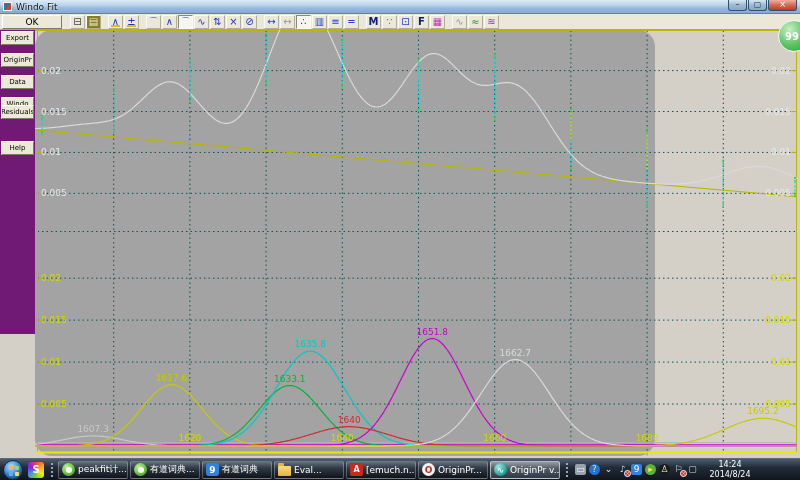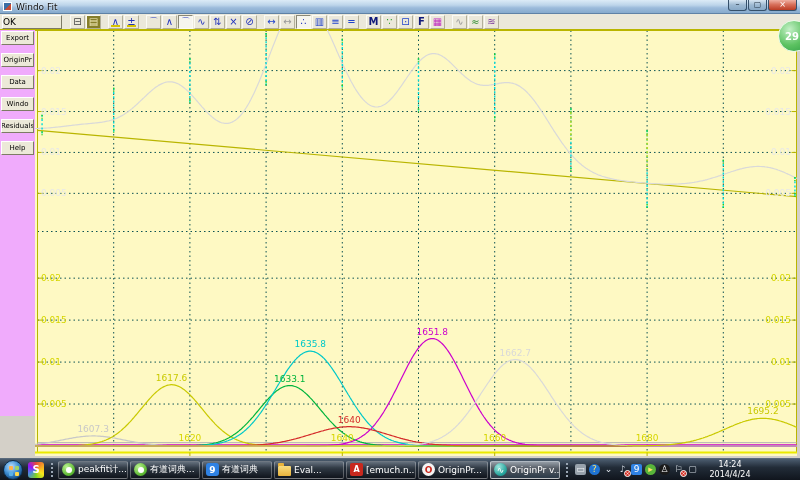--- a/index.html
+++ b/index.html
@@ -19,41 +19,41 @@
     color:#203040; font-size:8px; line-height:10px; text-align:center; }
   .wbtn.close { width:29px; background:linear-gradient(#efb0a2,#d8715c 45%,#bb3c24);
     color:#fff; }
 
   
   .toolbar { position:absolute; left:0; top:14px; width:800px; height:16px;
     background:#ebe8da; border-bottom:1px solid #b9b500; display:flex;
     align-items:center; z-index:9; }
   .ok-btn { width:60px; height:14px; margin:0 8px 0 2px; background:#ece9d8;
     border:1px solid; border-color:#fff #7d7b66 #7d7b66 #fff; font-size:9px;
-    line-height:12px; color:#000; }
+    text-align:center; line-height:12px; color:#000; }
   .tbtn { position:relative; width:15px; height:14px; margin-right:1px;
     display:flex; align-items:center; justify-content:center; font-size:10px;
     line-height:1; background:#ebe8da; border:1px solid;
     border-color:#fbfaf4 #b2af99 #b2af99 #fbfaf4; }
   .tbtn.pressed { border-color:#8a8876 #fbfaf4 #fbfaf4 #8a8876; background:#f6f5ee; }
   .tbtn.gap { margin-left:6px; }
   .tbtn .ul { position:absolute; left:2px; bottom:1px; width:9px; height:2px;
     background:#d6c200; }
 
   
-  .sidebar { position:absolute; left:0; top:30px; width:35px; height:386px;
-    background:#f0abfc; z-index:8; }
+  .sidebar { position:absolute; left:0; top:30px; width:35px; height:304px;
+    background:#701a75; z-index:8; }
   .side-btn { position:absolute; left:1px; width:33px; height:14px;
     background:#ece9d8; border:1px solid; border-color:#fff #7d7b66 #7d7b66 #fff;
     font-size:7px; color:#000; display:flex; align-items:center;
     justify-content:center; white-space:nowrap; overflow:hidden; }
 
   
-  .plot { position:absolute; left:35px; top:30px; width:762px; height:426px;
-    background:#fef9c3; }
+  .plot { position:absolute; left:35px; top:30px; width:620px; height:426px;
+    background:#a3a3a3;border-radius:17px; }
   .plot svg { display:block; }
 
   
   .float-badge { position:absolute; right:-10px; top:20px; width:32px; height:32px;
     border-radius:50%; border:1px solid #eafbe9;
     background:radial-gradient(circle at 35% 28%, #c3f0c6, #5cc261 55%, #2e9e45);
     color:#fff; font-size:10px; font-weight:bold; display:flex; align-items:center;
     padding-left:6px; z-index:20; }
 
   
@@ -203,21 +203,21 @@
         <span style="color: rgb(122, 58, 154);">≋</span>
       </div>
     </div>
 </div>
 
 <div class="sidebar">
     <div class="side-btn" style="top: 1px;">Export</div>
     <div class="side-btn" style="top: 23px;">OriginPr</div>
     <div class="side-btn" style="top: 45px;">Data</div>
     <div class="side-btn" style="top: 67px;">Windo</div>
-    <div class="side-btn" style="top: 89px;">Residuals</div>
+    <div class="side-btn" style="top: 75px;">Residuals</div>
     <div class="side-btn" style="top: 111px;">Help</div>
   </div>
 
 <div class="plot">
   <svg id="chart" width="762" height="426" viewBox="35 30 762 426">
       <defs>
         <clipPath id="clipTop">
           <rect x="35" y="30" width="762" height="201"></rect>
         </clipPath>
         <clipPath id="clipBot">
@@ -338,21 +338,21 @@
       <text x="289.7219999999993" y="381.5764705882353" fill="#00b43c" font-size="9" text-anchor="middle" font-family="DejaVu Sans, sans-serif">1633.1</text>
       <text x="310.29599999999965" y="347.1686274509804" fill="#00c8c8" font-size="9" text-anchor="middle" font-family="DejaVu Sans, sans-serif">1635.8</text>
       <text x="349.1580000000007" y="422.69803921568626" fill="#d42a2a" font-size="9" text-anchor="middle" font-family="DejaVu Sans, sans-serif">1640</text>
       <text x="432.21599999999967" y="334.58039215686273" fill="#cc00cc" font-size="9" text-anchor="middle" font-family="DejaVu Sans, sans-serif">1651.8</text>
       <text x="515.2740000000003" y="355.5607843137255" fill="#d9d9d9" font-size="9" text-anchor="middle" font-family="DejaVu Sans, sans-serif">1662.7</text>
       <text x="762.9240000000003" y="414.3058823529412" fill="#c9c900" font-size="9" text-anchor="middle" font-family="DejaVu Sans, sans-serif">1695.2</text>
     </svg>
 </div>
 
 <div class="float-badge">
-  <span>29</span>
+  <span>99</span>
 </div>
 
 <div class="taskbar">
   <div class="orb">
     <span class="fl f1"></span>
       <span class="fl f2"></span>
       <span class="fl f3"></span>
       <span class="fl f4"></span>
   </div>
   <div class="pinned">S</div>
@@ -425,15 +425,15 @@
       <span class="tray-ic">
         <span class="g" style="color: rgb(232, 238, 244);">⚐</span>
         <span class="badge">×</span>
       </span>
       <span class="tray-ic">
         <span class="g" style="color: rgb(207, 214, 222);">▢</span>
       </span>
     </div>
   <div class="clock">
     <div>14:24</div>
-    <div>2014/4/24</div>
+    <div>2014/8/24</div>
   </div>
 </div>
 
 </body></html>

